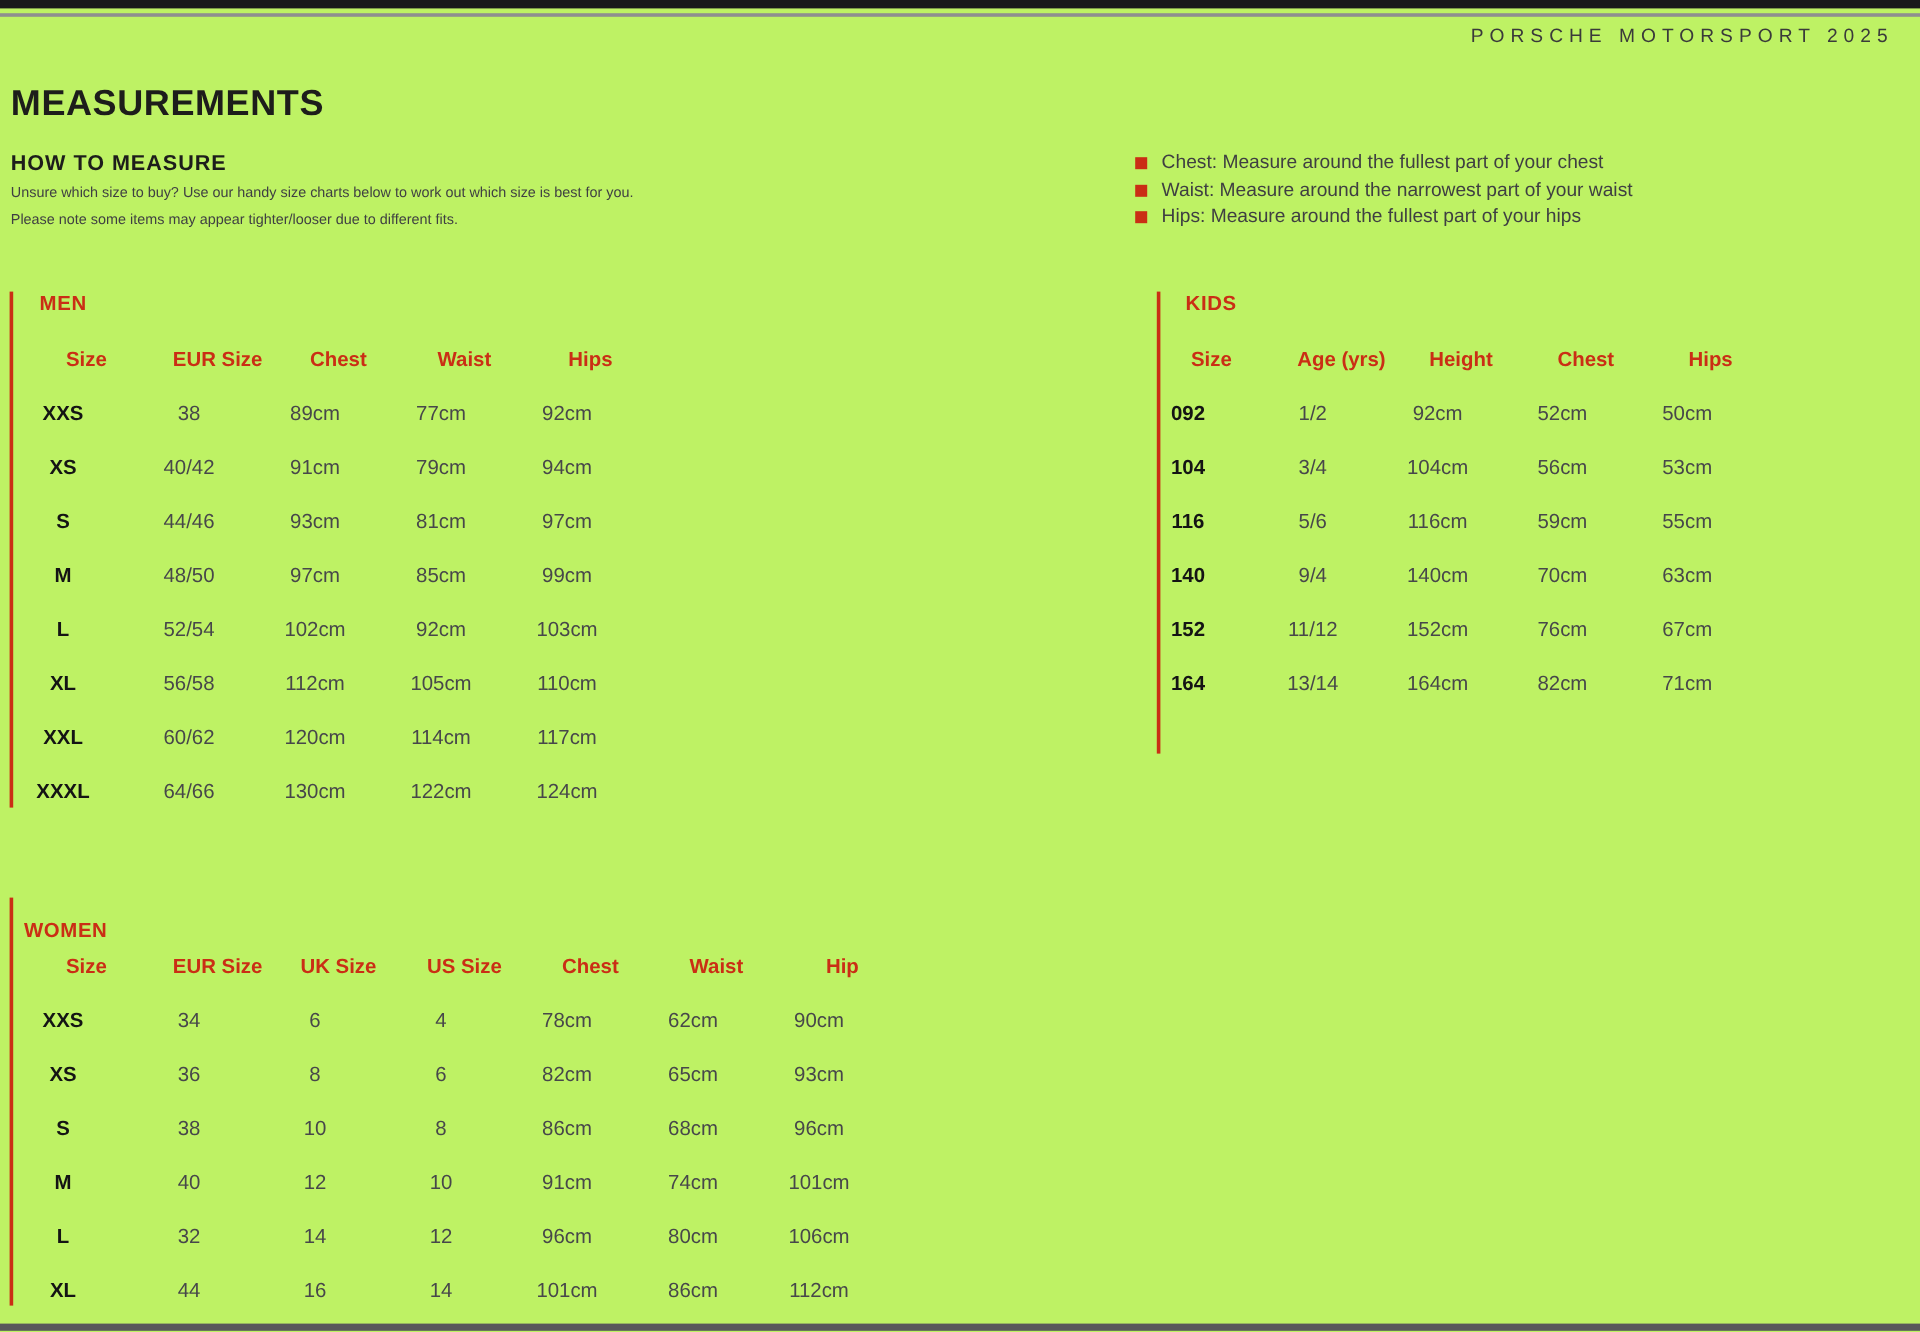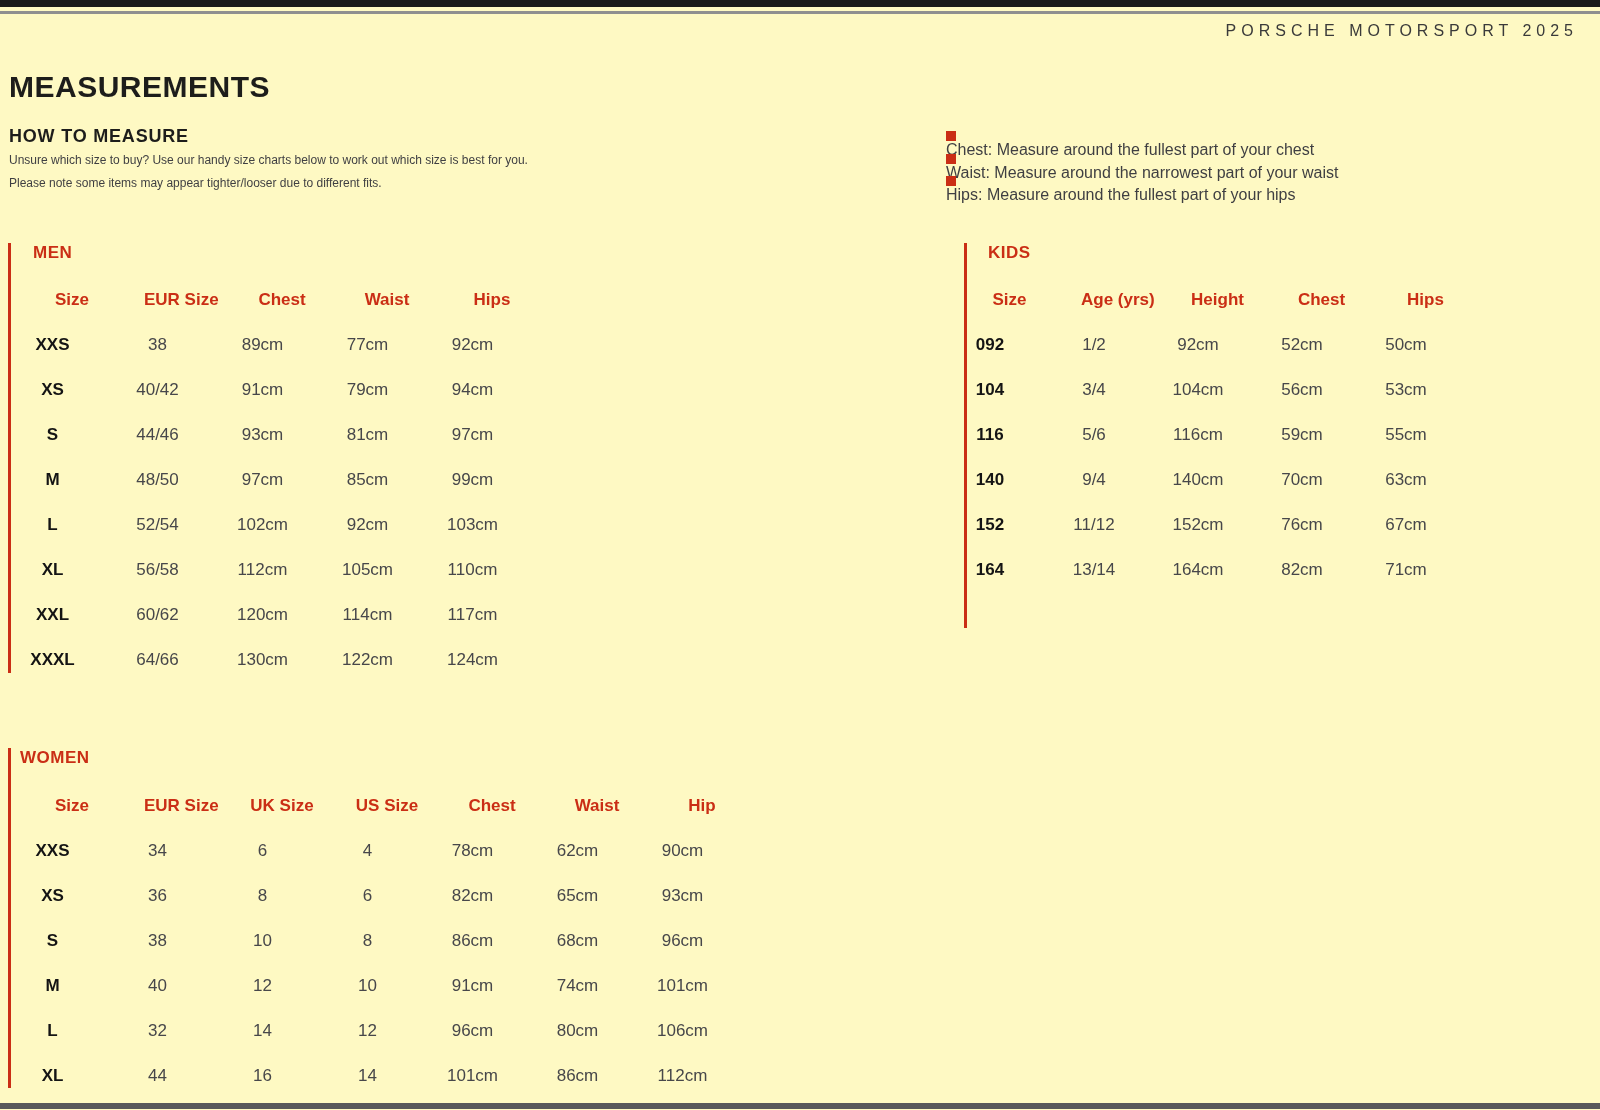--- a/index.html
+++ b/index.html
@@ -1,19 +1,19 @@
 <!DOCTYPE html>
 <html><head>
 <meta charset="utf-8">
 <style>
   * { margin:0; padding:0; box-sizing:border-box; }
   html, body { background:#ffffff; }
   .page {
     position:relative; width:1600px; height:1110px;
-    background:#fef9c3; overflow:hidden;
+    background:#bef264; overflow:hidden;
     font-family:"Liberation Sans", sans-serif;
     color:#1d1d1b;
   }
   .bar-top { position:absolute; left:0; top:0; width:100%; height:7px; background:#1a1a1a; }
   .line-top { position:absolute; left:0; top:11px; width:100%; height:3px; background:#8f8f8f; }
   .bar-bottom { position:absolute; left:0; top:1103px; width:100%; height:6px; background:#58585a; }
 
   .brand {
     position:absolute; top:22px; right:22px;
     font-size:16px; letter-spacing:5px; color:#3a3a3a; white-space:nowrap;
@@ -24,21 +24,21 @@
   }
   .htm-heading {
     position:absolute; left:9px; top:126px;
     font-size:18px; font-weight:bold; letter-spacing:0.8px; color:#1d1d1b;text-align:center;
   }
   .htm-text {
     position:absolute; left:9px; top:149px;
     font-size:12px; line-height:23px; color:#3f3f42;
   }
   .tips { position:absolute; left:946px; top:127px; list-style:none; }
-  .tip { display:flex; align-items:flex-start; height:22.5px; font-size:16px; color:#3f3f42;flex-direction:column; }
+  .tip { display:flex; align-items:flex-start; height:22.5px; font-size:16px; color:#3f3f42; }
   .tip-square { flex:0 0 auto; width:10px; height:10px; background:#ca2e15; margin-top:4px; margin-right:12px; }
 
   .redline { position:absolute; width:3px; background:#ca2e15; }
   .chart-title {
     position:absolute; font-size:17px; font-weight:bold;
     letter-spacing:0.5px; color:#ca2e15; line-height:20px;
   }
   table.size-table { position:absolute; border-collapse:collapse; table-layout:fixed; }
   .size-table th, .size-table td {
     height:45px; text-align:center; vertical-align:middle; padding:0;
@@ -50,21 +50,21 @@
 
   .men-line   { left:8px;  top:243px; height:430px; }
   .men-title  { left:33px; top:243px;text-align:right; }
   .men-table  { left:0;    top:277px; width:525px; }
 
   .kids-line  { left:964px; top:243px; height:385px; }
   .kids-title { left:988px; top:243px; }
   .kids-table { left:938px; top:277px; width:520px; }
 
   .women-line  { left:8px;  top:748px; height:340px; }
-  .women-title { left:20px; top:748px; }
+  .women-title { left:20px; top:766px; }
   .women-table { left:0;    top:783px; width:735px; }
 </style>
 </head>
 <body>
 
 <div class="page">
 
   <div class="bar-top"></div>
   <div class="line-top"></div>
 

